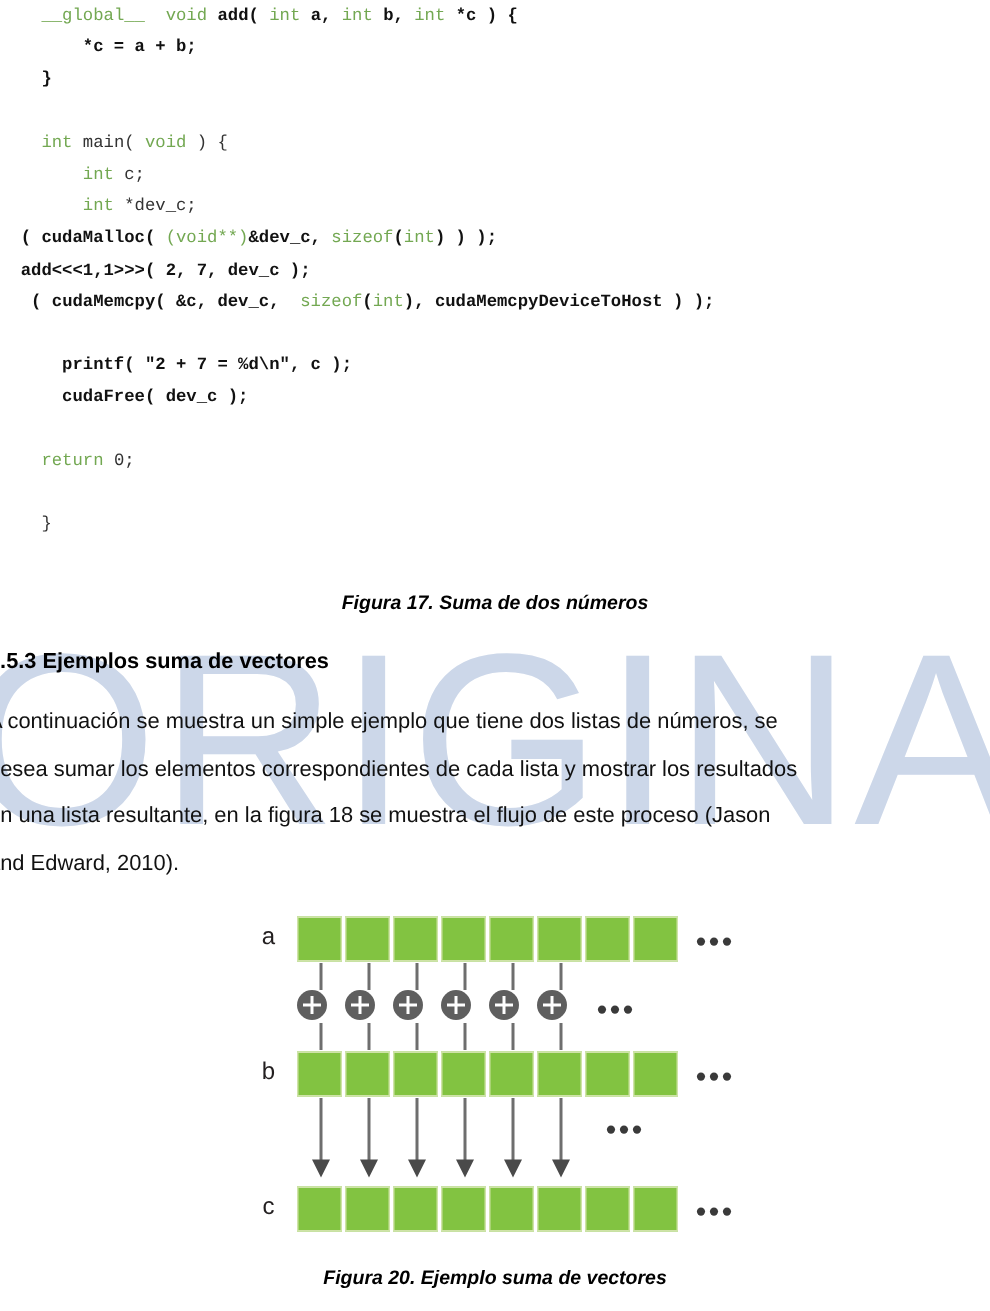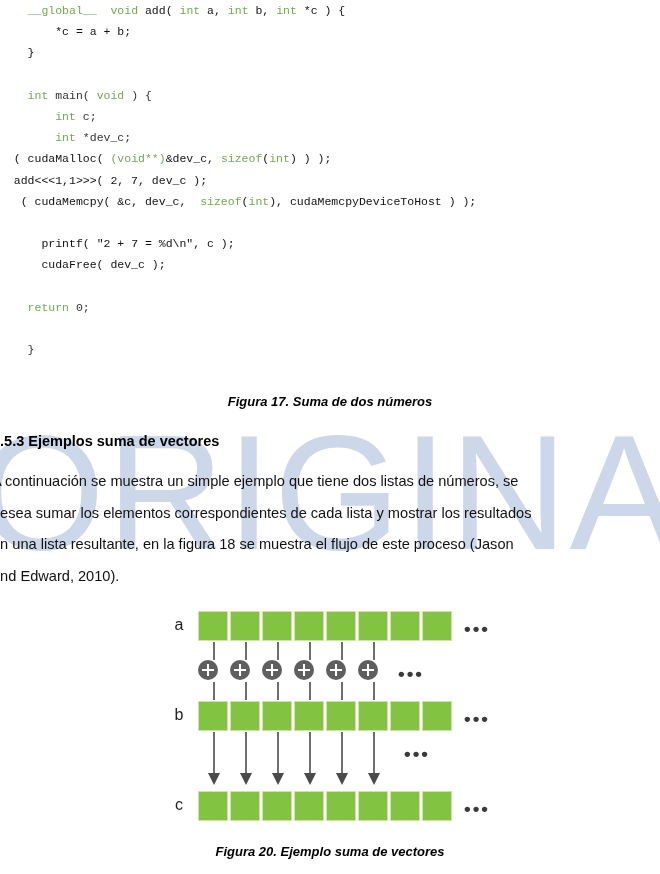--- a/index.html
+++ b/index.html
@@ -46,21 +46,21 @@
     font-size: 11.5px;
     line-height: 21.2px;
     white-space: pre;
     color: #111111;
   }
   .code-line {
     white-space: pre;
     height: 21.2px;
   }
   .kw  { color: #73a852; }
-  .bld { font-weight: normal; color: #111111; }
+  .bld { font-weight: bold; color: #111111; }
   .pln { color: #333333; }
   .blank { height: 21.2px; }
 
   
   .figure-caption {
     position: absolute;
     width: 660px;
     text-align: center;
     font-family: "Liberation Sans", sans-serif;
     font-size: 13px;

